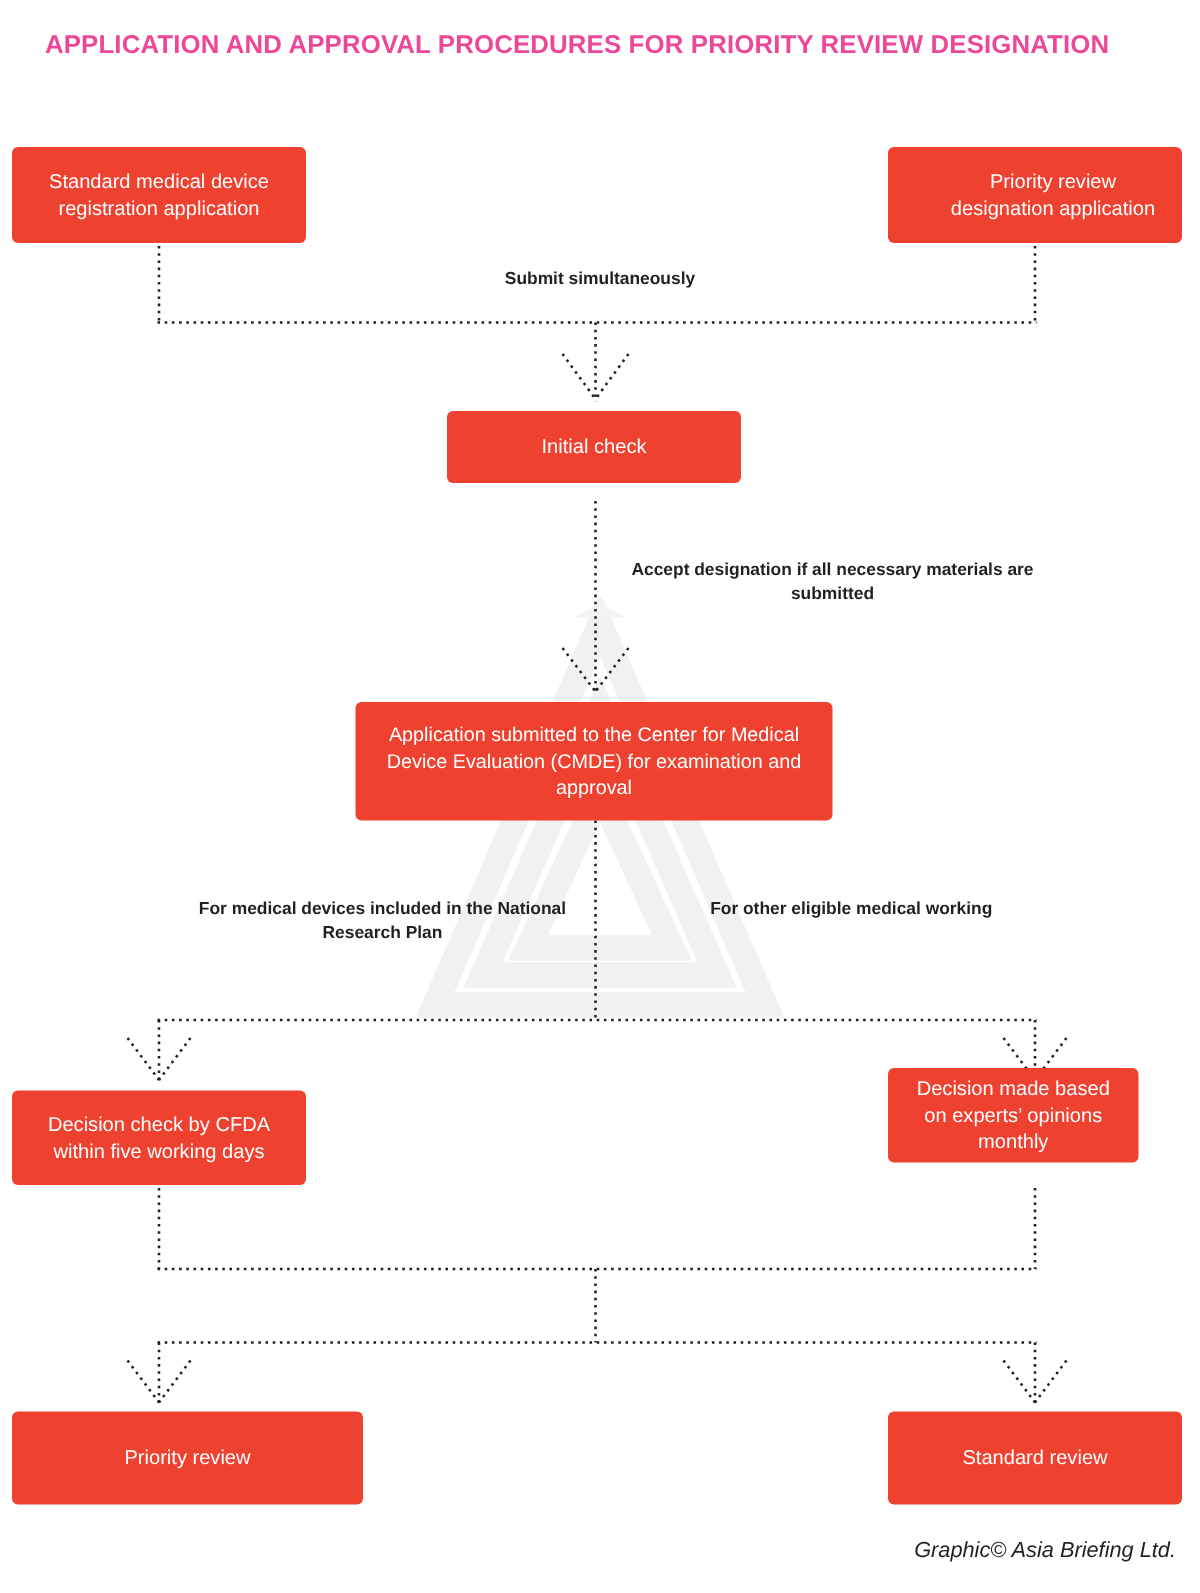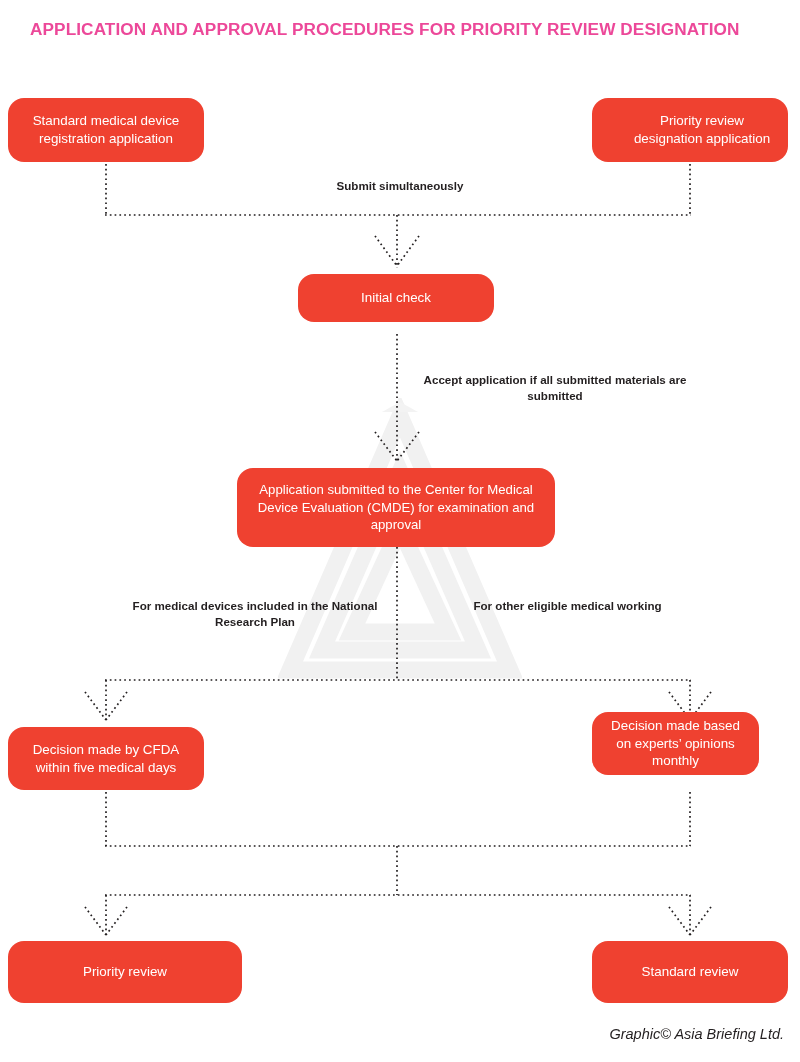--- a/index.html
+++ b/index.html
@@ -46,21 +46,21 @@
     color: #ec4899;
     line-height: 1.2;
     z-index: 5;
     white-space: nowrap;
   }
 
   
   .node {
     position: absolute;
     background: #ef4130;
-    border-radius: 16px;
+    border-radius: 4px;
     color: #ffffff;
     display: flex;
     align-items: center;
     justify-content: center;
     text-align: center;
     font-size: 13.4px;
     line-height: 1.33;
     padding: 4px 10px;
     z-index: 4;
   }
@@ -175,31 +175,31 @@
   <h1 id="title">APPLICATION AND APPROVAL PROCEDURES FOR PRIORITY REVIEW DESIGNATION</h1>
 
   <div class="node" id="node-standard-app">Standard medical device registration application</div>
 
   <div class="node" id="node-priority-app">Priority review designation application</div>
 
   <div class="node" id="node-initial-check">Initial check</div>
 
   <div class="node" id="node-cmde">Application submitted to the Center for Medical Device Evaluation (CMDE) for examination and approval</div>
 
-  <div class="node" id="node-cfda-decision">Decision made by CFDA within five medical days</div>
+  <div class="node" id="node-cfda-decision">Decision check by CFDA within five working days</div>
 
   <div class="node" id="node-expert-decision">Decision made based on experts’ opinions monthly</div>
 
   <div class="node" id="node-priority-review">Priority review</div>
 
   <div class="node" id="node-standard-review">Standard review</div>
 
   <div class="edge-label" id="label-submit-simultaneously">Submit simultaneously</div>
 
-  <div class="edge-label" id="label-accept-application">Accept application if all submitted materials are submitted</div>
+  <div class="edge-label" id="label-accept-application">Accept designation if all necessary materials are submitted</div>
 
   <div class="edge-label" id="label-national-research">For medical devices included in the National Research Plan</div>
 
   <div class="edge-label" id="label-other-eligible">For other eligible medical working</div>
 
   <div id="attribution">Graphic© Asia Briefing Ltd.</div>
 
 </div>
 
 </body></html>

